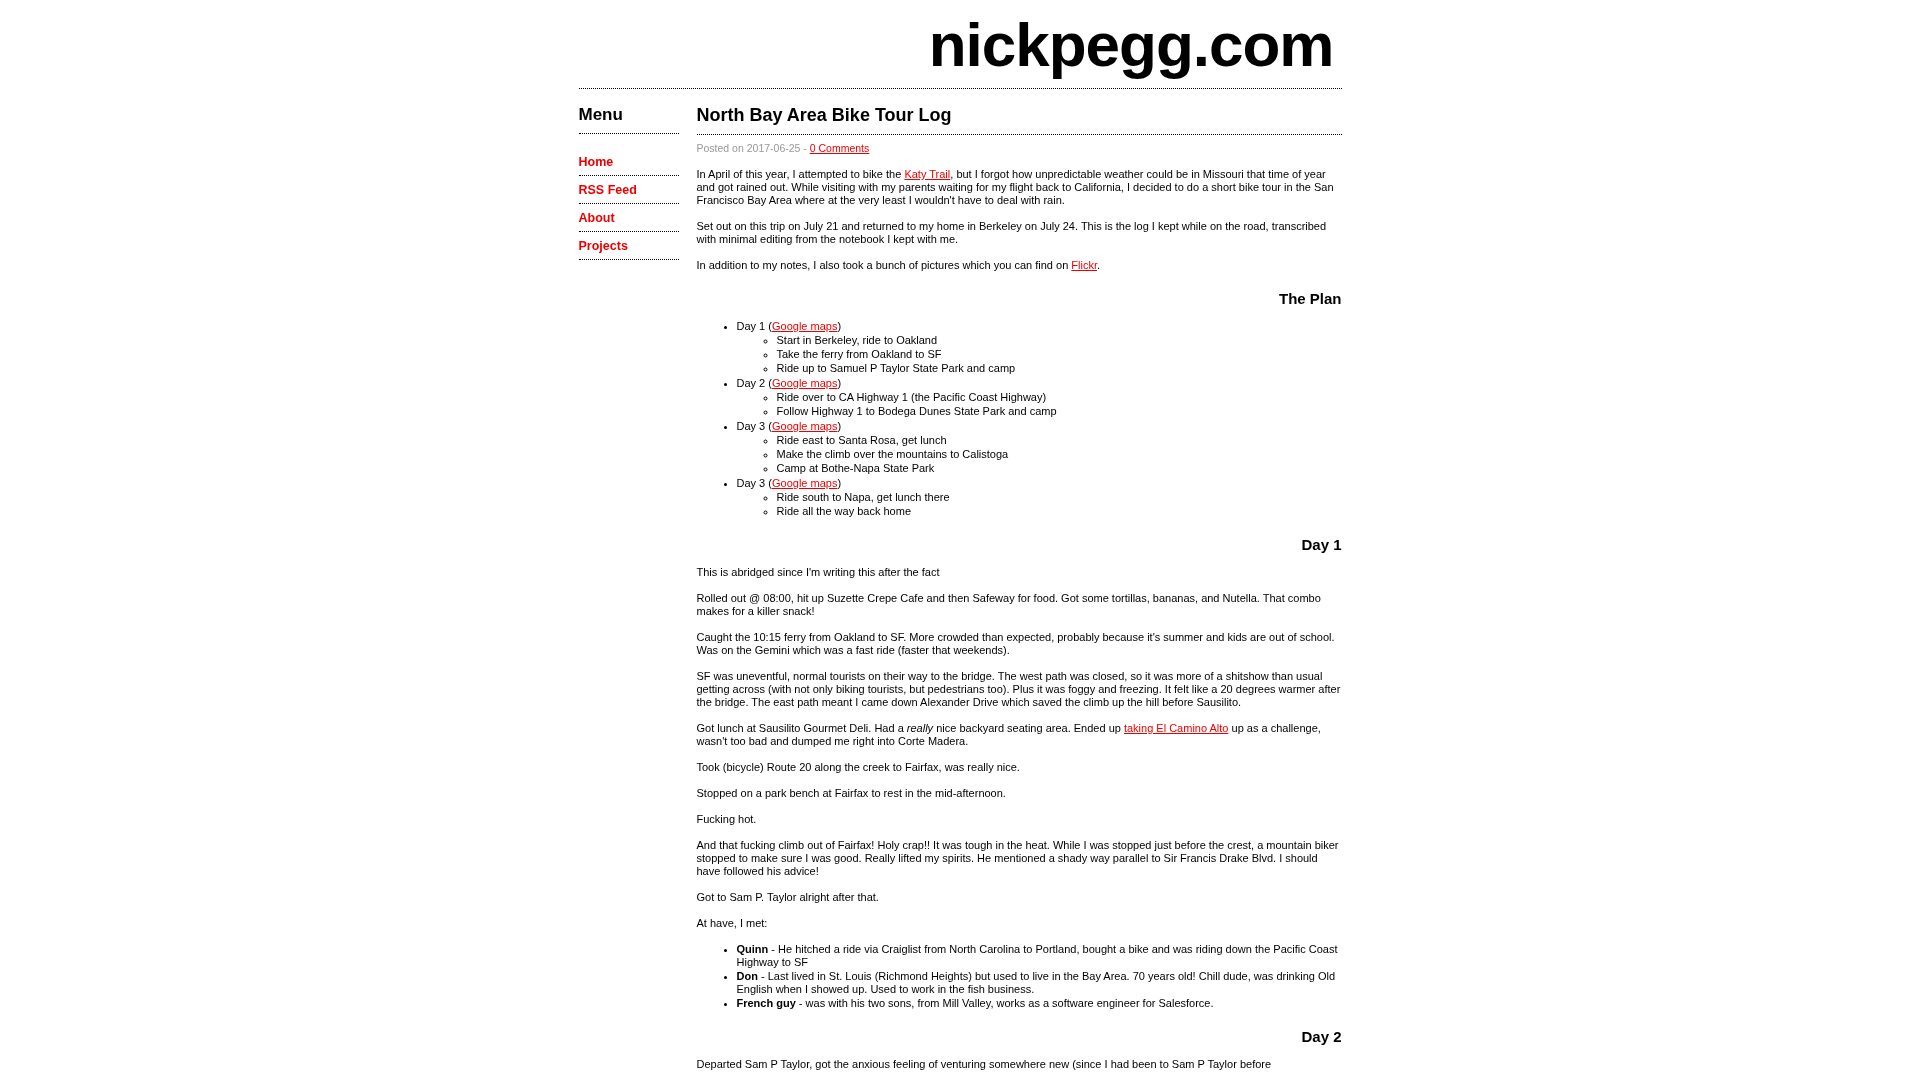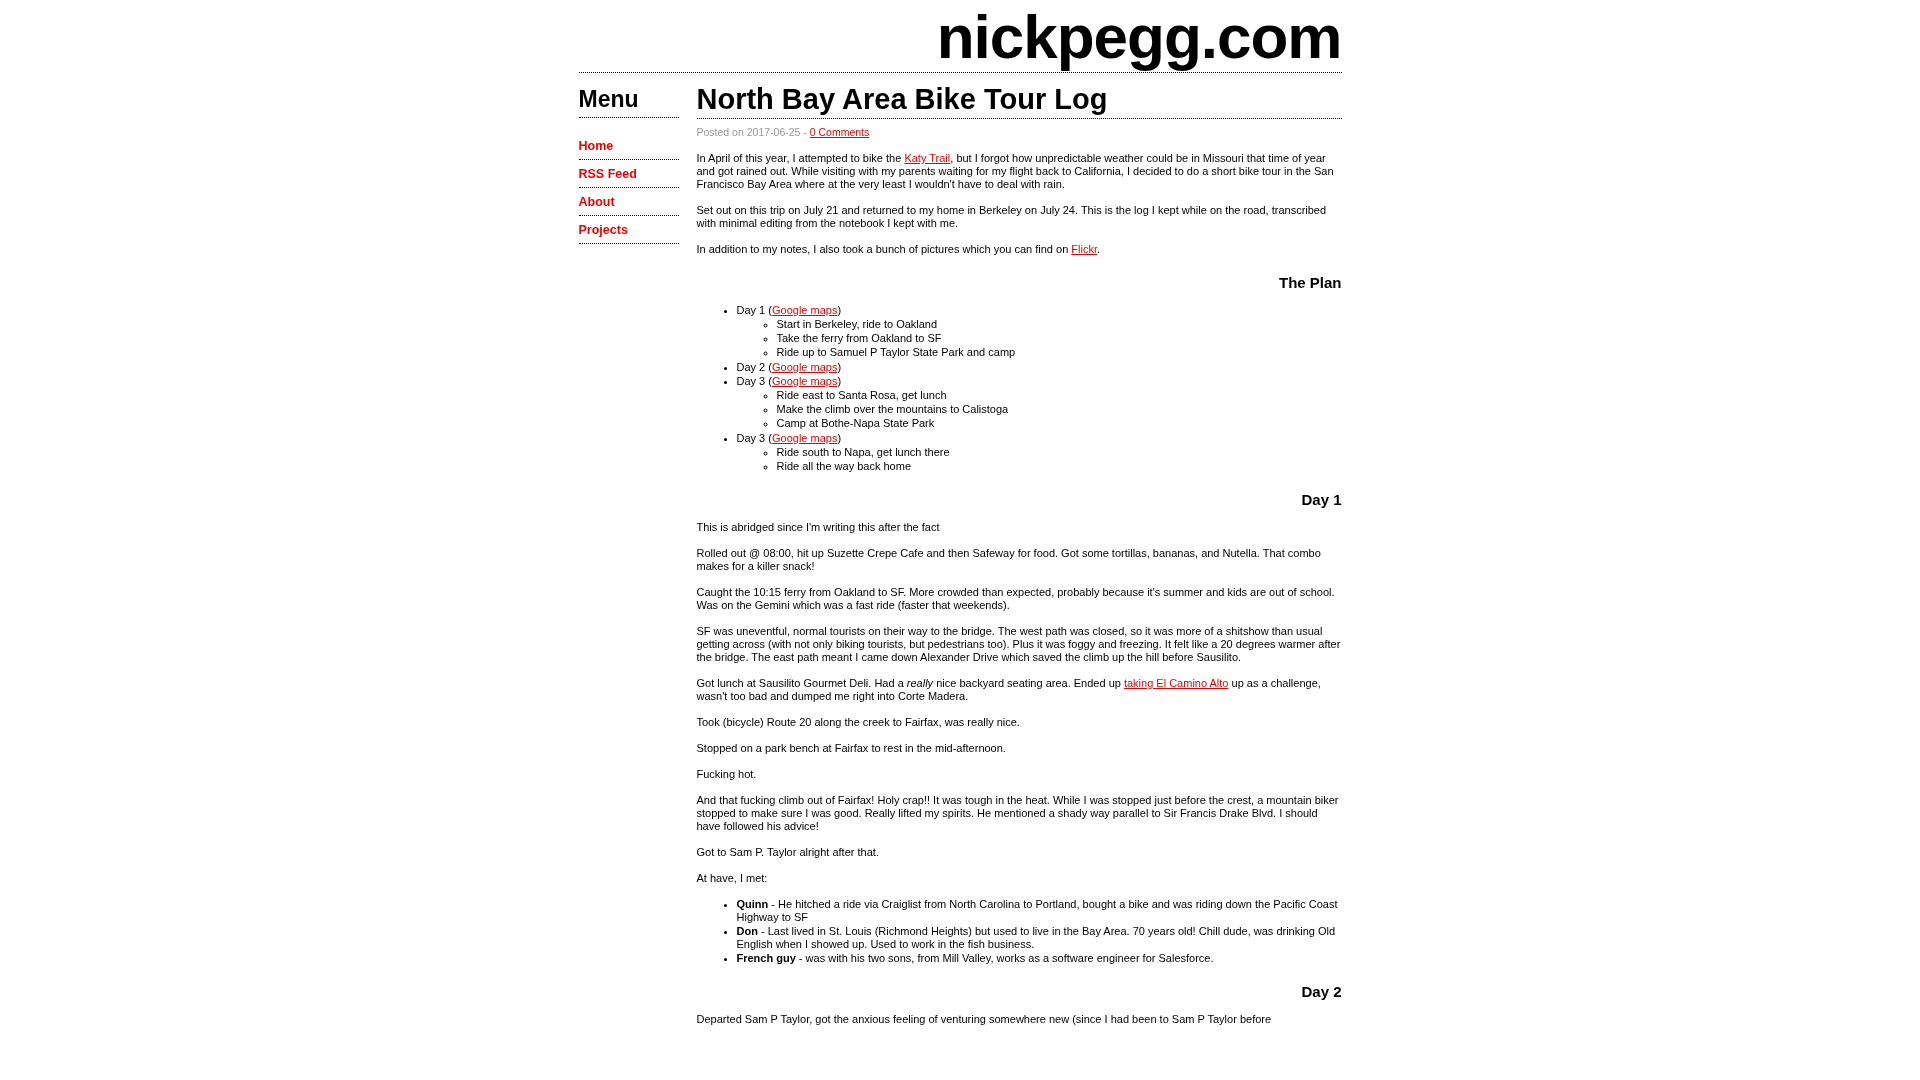--- a/index.html
+++ b/index.html
@@ -7,42 +7,42 @@
   body {
     width: 1920px; height: 1080px; overflow: hidden;
     background: #ffffff; color: #000;
     font-family: "Liberation Sans", "DejaVu Sans", sans-serif;
   }
   .page { width: 763px; margin: 0 auto; }
 
   
   .site-header { padding-top: 2px; border-bottom: 1px dotted #000; }
   .site-header h1 {
-    margin: 0; text-align: right;
+    margin: 8px; text-align: right;
     font-size: 62px; line-height: 70px; font-weight: bold; letter-spacing: -1px;
   }
 
   
   .columns { display: flex; padding-top: 13px; align-items: flex-start; }
 
   .menu { width: 100px; flex: 0 0 100px; }
   .menu h2 {
-    margin: 0; font-size: 23px; line-height: 26px; font-weight: bold;
+    margin: 0; font-size: 17px; line-height: 26px; font-weight: bold;
     padding-bottom: 5px; border-bottom: 1px dotted #000;
   }
   .menu ul { list-style: none; margin: 14px 0 0 0; padding: 0; }
   .menu li { border-bottom: 1px dotted #000; padding: 4px 0 5px 0; }
   .menu a {
     color: var(--red, #ee0000); font-weight: bold; font-size: 12.5px;
     text-decoration: none; cursor: pointer;
   }
 
   .content { margin-left: 18px; width: 645px; font-size: 11px; line-height: 13px; }
   .post-title {
-    margin: 0; font-size: 29px; line-height: 26px; font-weight: bold;
+    margin: 0; font-size: 18px; line-height: 26px; font-weight: bold;
     padding-bottom: 6px; border-bottom: 1px dotted #000;
   }
   .post-meta { margin-top: 7px; font-size: 10.5px; color: var(--gray, #999); }
   .post-meta a { color: var(--red, #ee0000); text-decoration: underline; cursor: pointer; }
 
   #post-body a { color: var(--red, #ee0000); text-decoration: underline; cursor: pointer; }
   #post-body p { margin: 13px 0; }
   #post-body h3 { font-size: 15px; line-height: 17px; margin: 18px 0 12px 0; font-weight: bold; text-align: right; }
   #post-body > ul { margin: 13px 0; padding-left: 40px; list-style: disc; }
   #post-body ul.sub { list-style: circle; margin: 1px 0 2px 0; padding-left: 40px; }
@@ -86,21 +86,24 @@
           <p><span>In April of this year, I attempted to bike the </span><a>Katy Trail</a><span>, but I forgot how unpredictable weather could be in Missouri that time of year and got rained out. While visiting with my parents waiting for my flight back to California, I decided to do a short bike tour in the San Francisco Bay Area where at the very least I wouldn't have to deal with rain.</span></p>
           <p><span>Set out on this trip on July 21 and returned to my home in Berkeley on July 24. This is the log I kept while on the road, transcribed with minimal editing from the notebook I kept with me.</span></p>
           <p><span>In addition to my notes, I also took a bunch of pictures which you can find on </span><a>Flickr</a><span>.</span></p>
           <h3>The Plan</h3>
           <ul>
             <li><span>Day 1 (</span><a>Google maps</a><span>)</span><ul class="sub">
                 <li>Start in Berkeley, ride to Oakland</li>
                 <li>Take the ferry from Oakland to SF</li>
                 <li>Ride up to Samuel P Taylor State Park and camp</li>
               </ul></li>
-            <li><span>Day 2 (</span><a>Google maps</a><span>)</span></li>
+            <li><span>Day 2 (</span><a>Google maps</a><span>)</span><ul class="sub">
+                <li>Ride over to CA Highway 1 (the Pacific Coast Highway)</li>
+                <li>Follow Highway 1 to Bodega Dunes State Park and camp</li>
+              </ul></li>
             <li><span>Day 3 (</span><a>Google maps</a><span>)</span><ul class="sub">
                 <li>Ride east to Santa Rosa, get lunch</li>
                 <li>Make the climb over the mountains to Calistoga</li>
                 <li>Camp at Bothe-Napa State Park</li>
               </ul></li>
             <li><span>Day 3 (</span><a>Google maps</a><span>)</span><ul class="sub">
                 <li>Ride south to Napa, get lunch there</li>
                 <li>Ride all the way back home</li>
               </ul></li>
           </ul>

